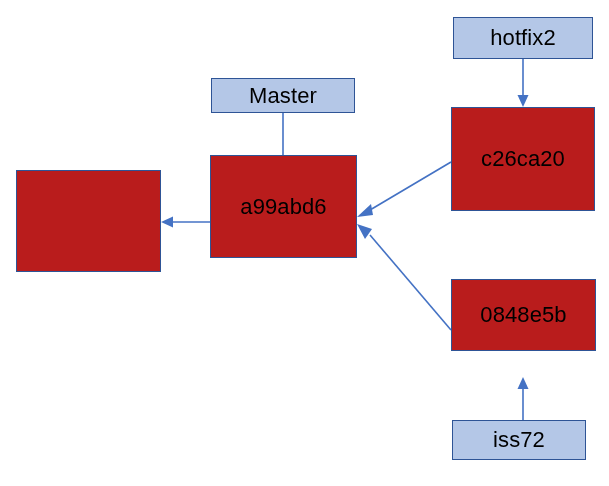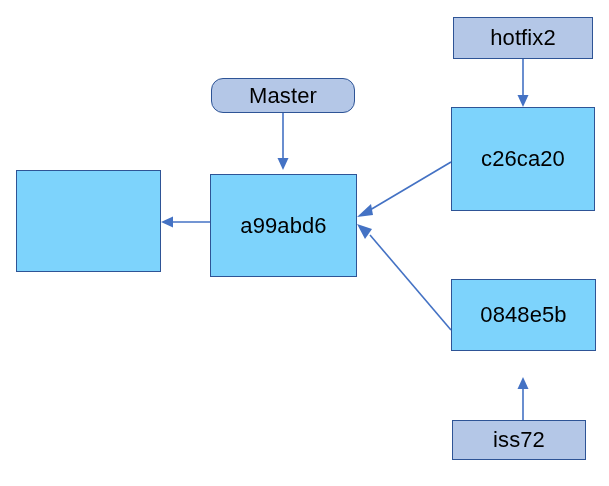--- a/index.html
+++ b/index.html
@@ -27,21 +27,21 @@
     justify-content: center;
     border: 1px solid #2e5496;
     color: #000000;
     font-size: 22px;
     font-weight: 400;
     line-height: 1;
     letter-spacing: 0.1px;
     white-space: nowrap;
     user-select: none;
   }
-  .node.fill-gray  { background: #7dd3fc; }
+  .node.fill-gray  { background: #b91c1c; }
   .node.fill-blue  { background: #b4c7e7; }
   .node-label {
     display: block;
     pointer-events: none;
   }
   #edges {
     position: absolute;
     left: 0;
     top: 0;
     width: 609px;
@@ -92,25 +92,25 @@
     <g>
       <line class="edge-line" x1="523" y1="420" x2="523" y2="387"></line>
       <polygon class="edge-head" points="523,377 517.5,389 528.5,389"></polygon>
     </g>
   </svg>
 
   <div class="node fill-gray" style="left:16px; top:170px; width:145px; height:102px;">
     <span class="node-label"></span>
   </div>
 
-  <div class="node fill-gray" style="left:210px; top:174px; width:147px; height:103px;">
+  <div class="node fill-gray" style="left:210px; top:155px; width:147px; height:103px;">
     <span class="node-label">a99abd6</span>
   </div>
 
-  <div class="node fill-blue" style="left:211px; top:78px; width:144px; height:35px;border-radius:12px;">
+  <div class="node fill-blue" style="left:211px; top:78px; width:144px; height:35px;">
     <span class="node-label">Master</span>
   </div>
 
   <div class="node fill-blue" style="left:453px; top:17px; width:140px; height:42px;">
     <span class="node-label">hotfix2</span>
   </div>
 
   <div class="node fill-gray" style="left:451px; top:107px; width:144px; height:104px;">
     <span class="node-label">c26ca20</span>
   </div>

